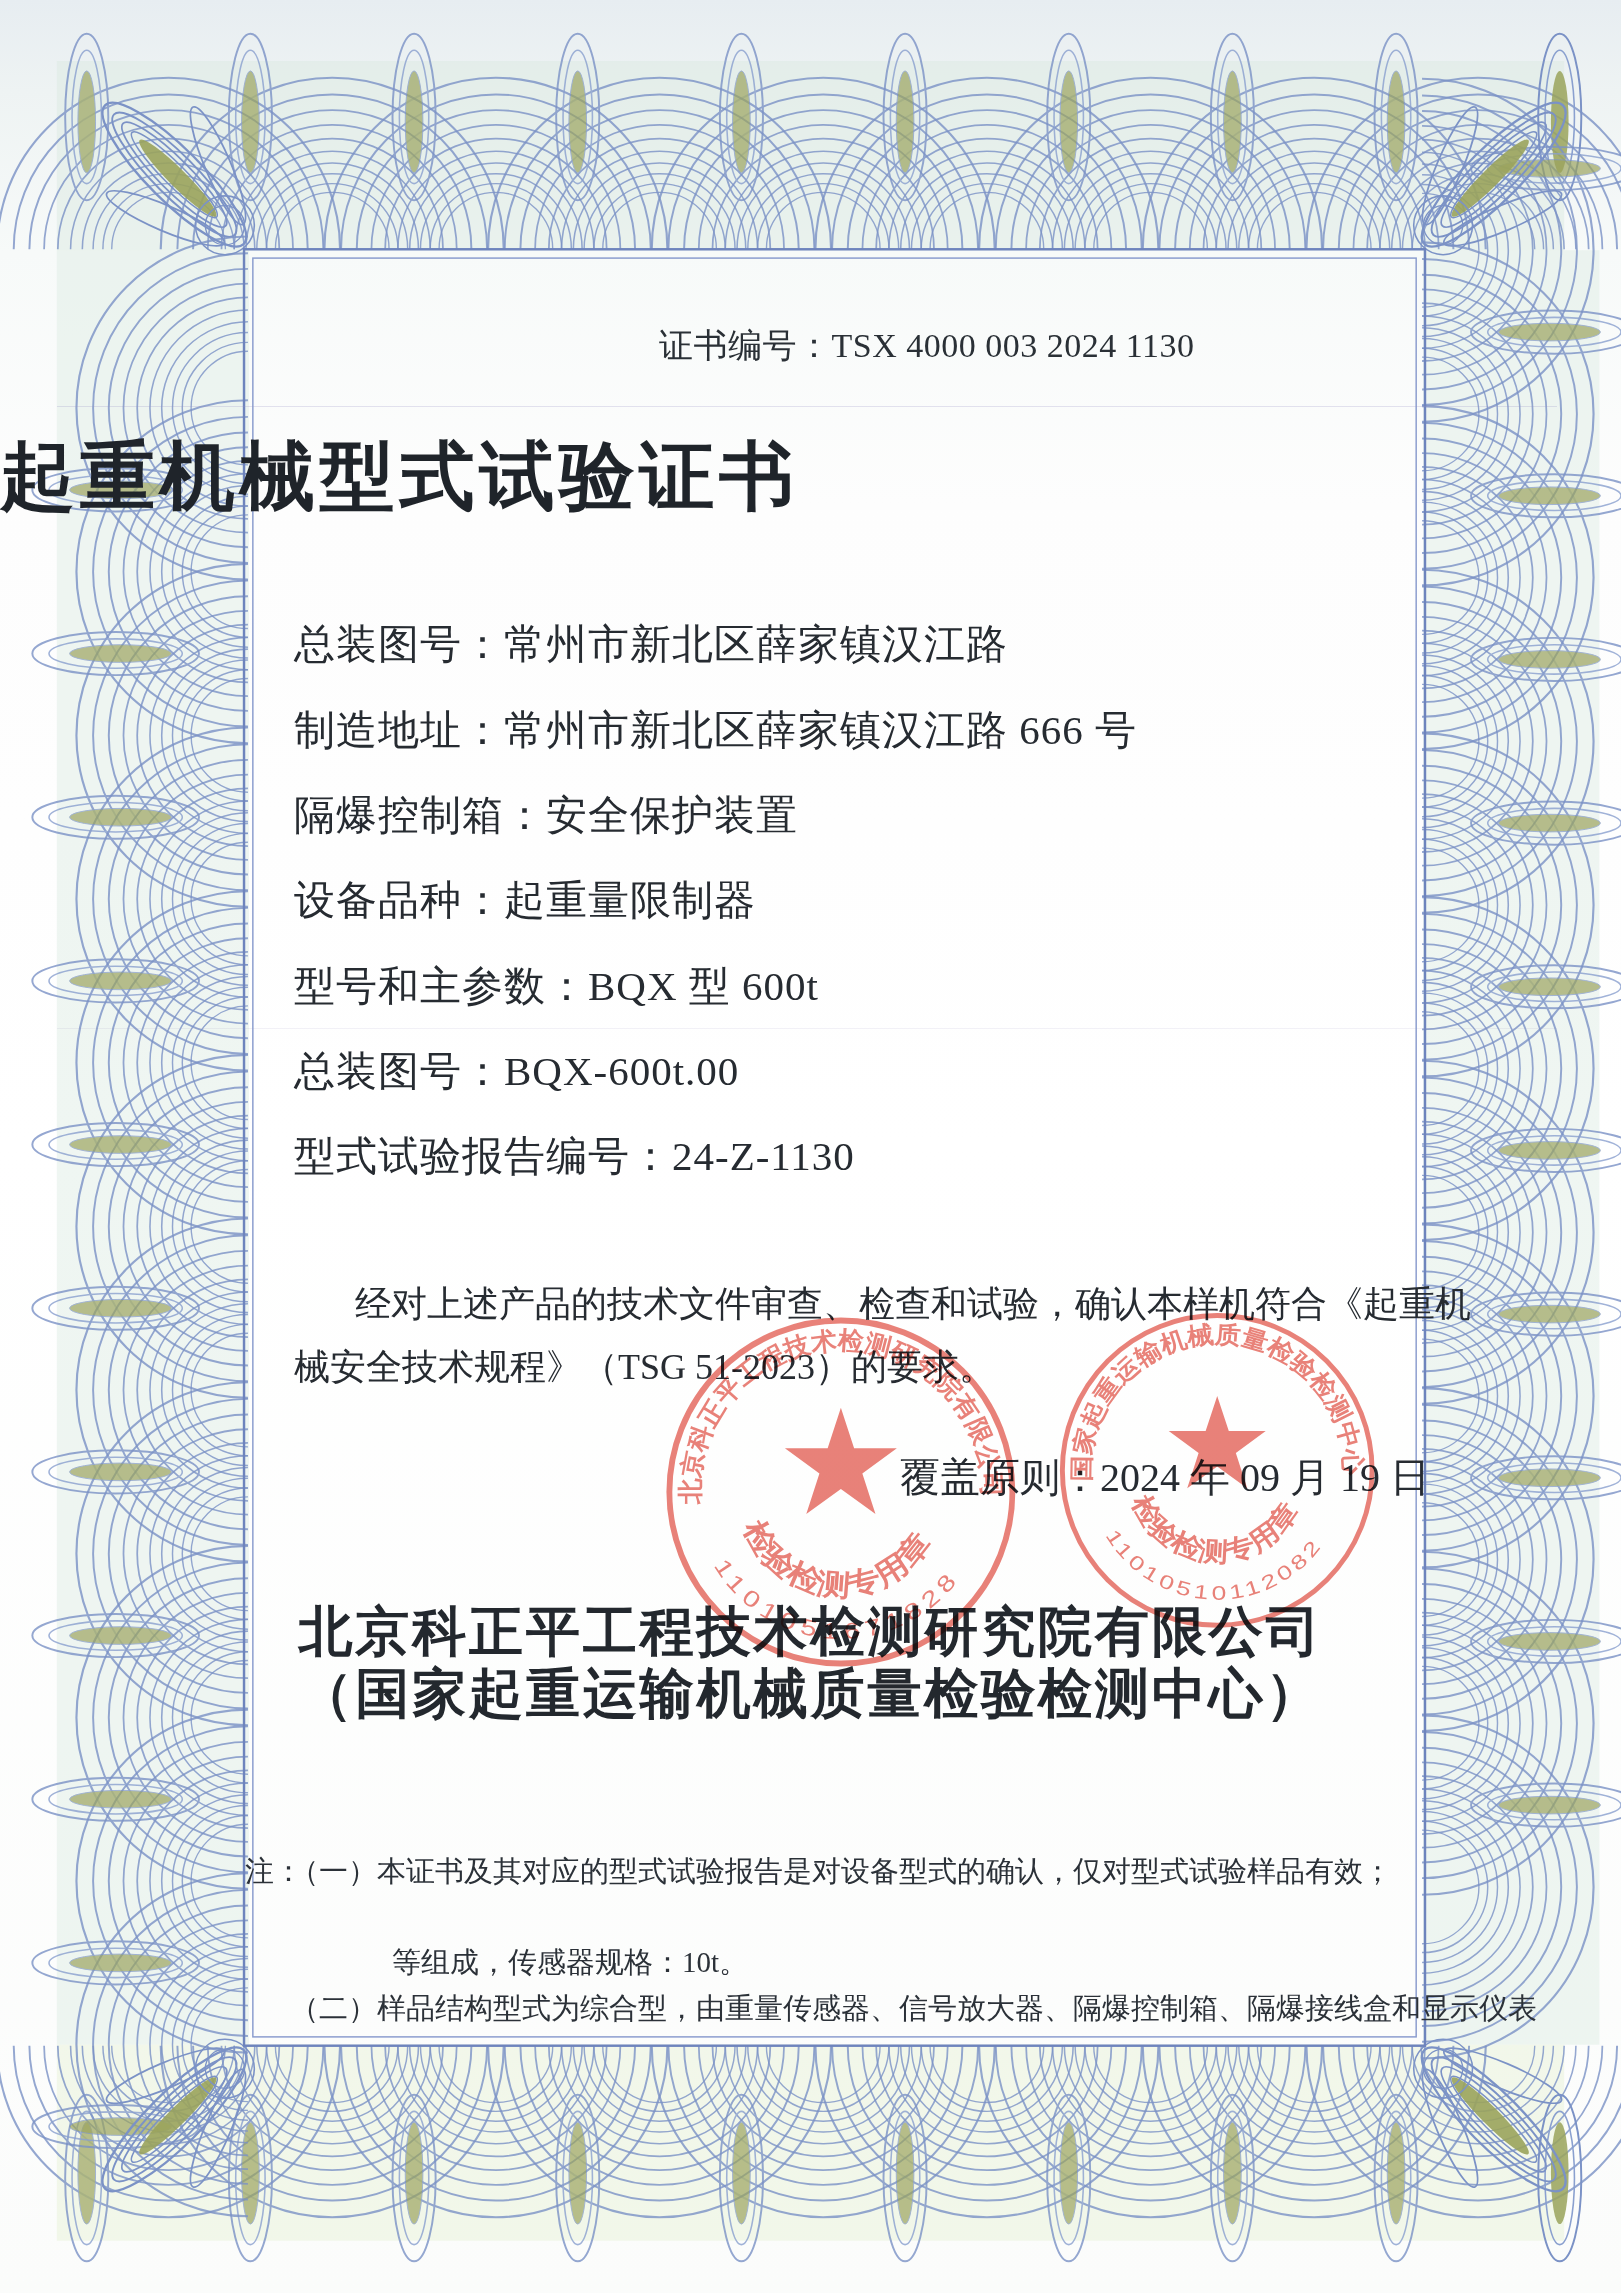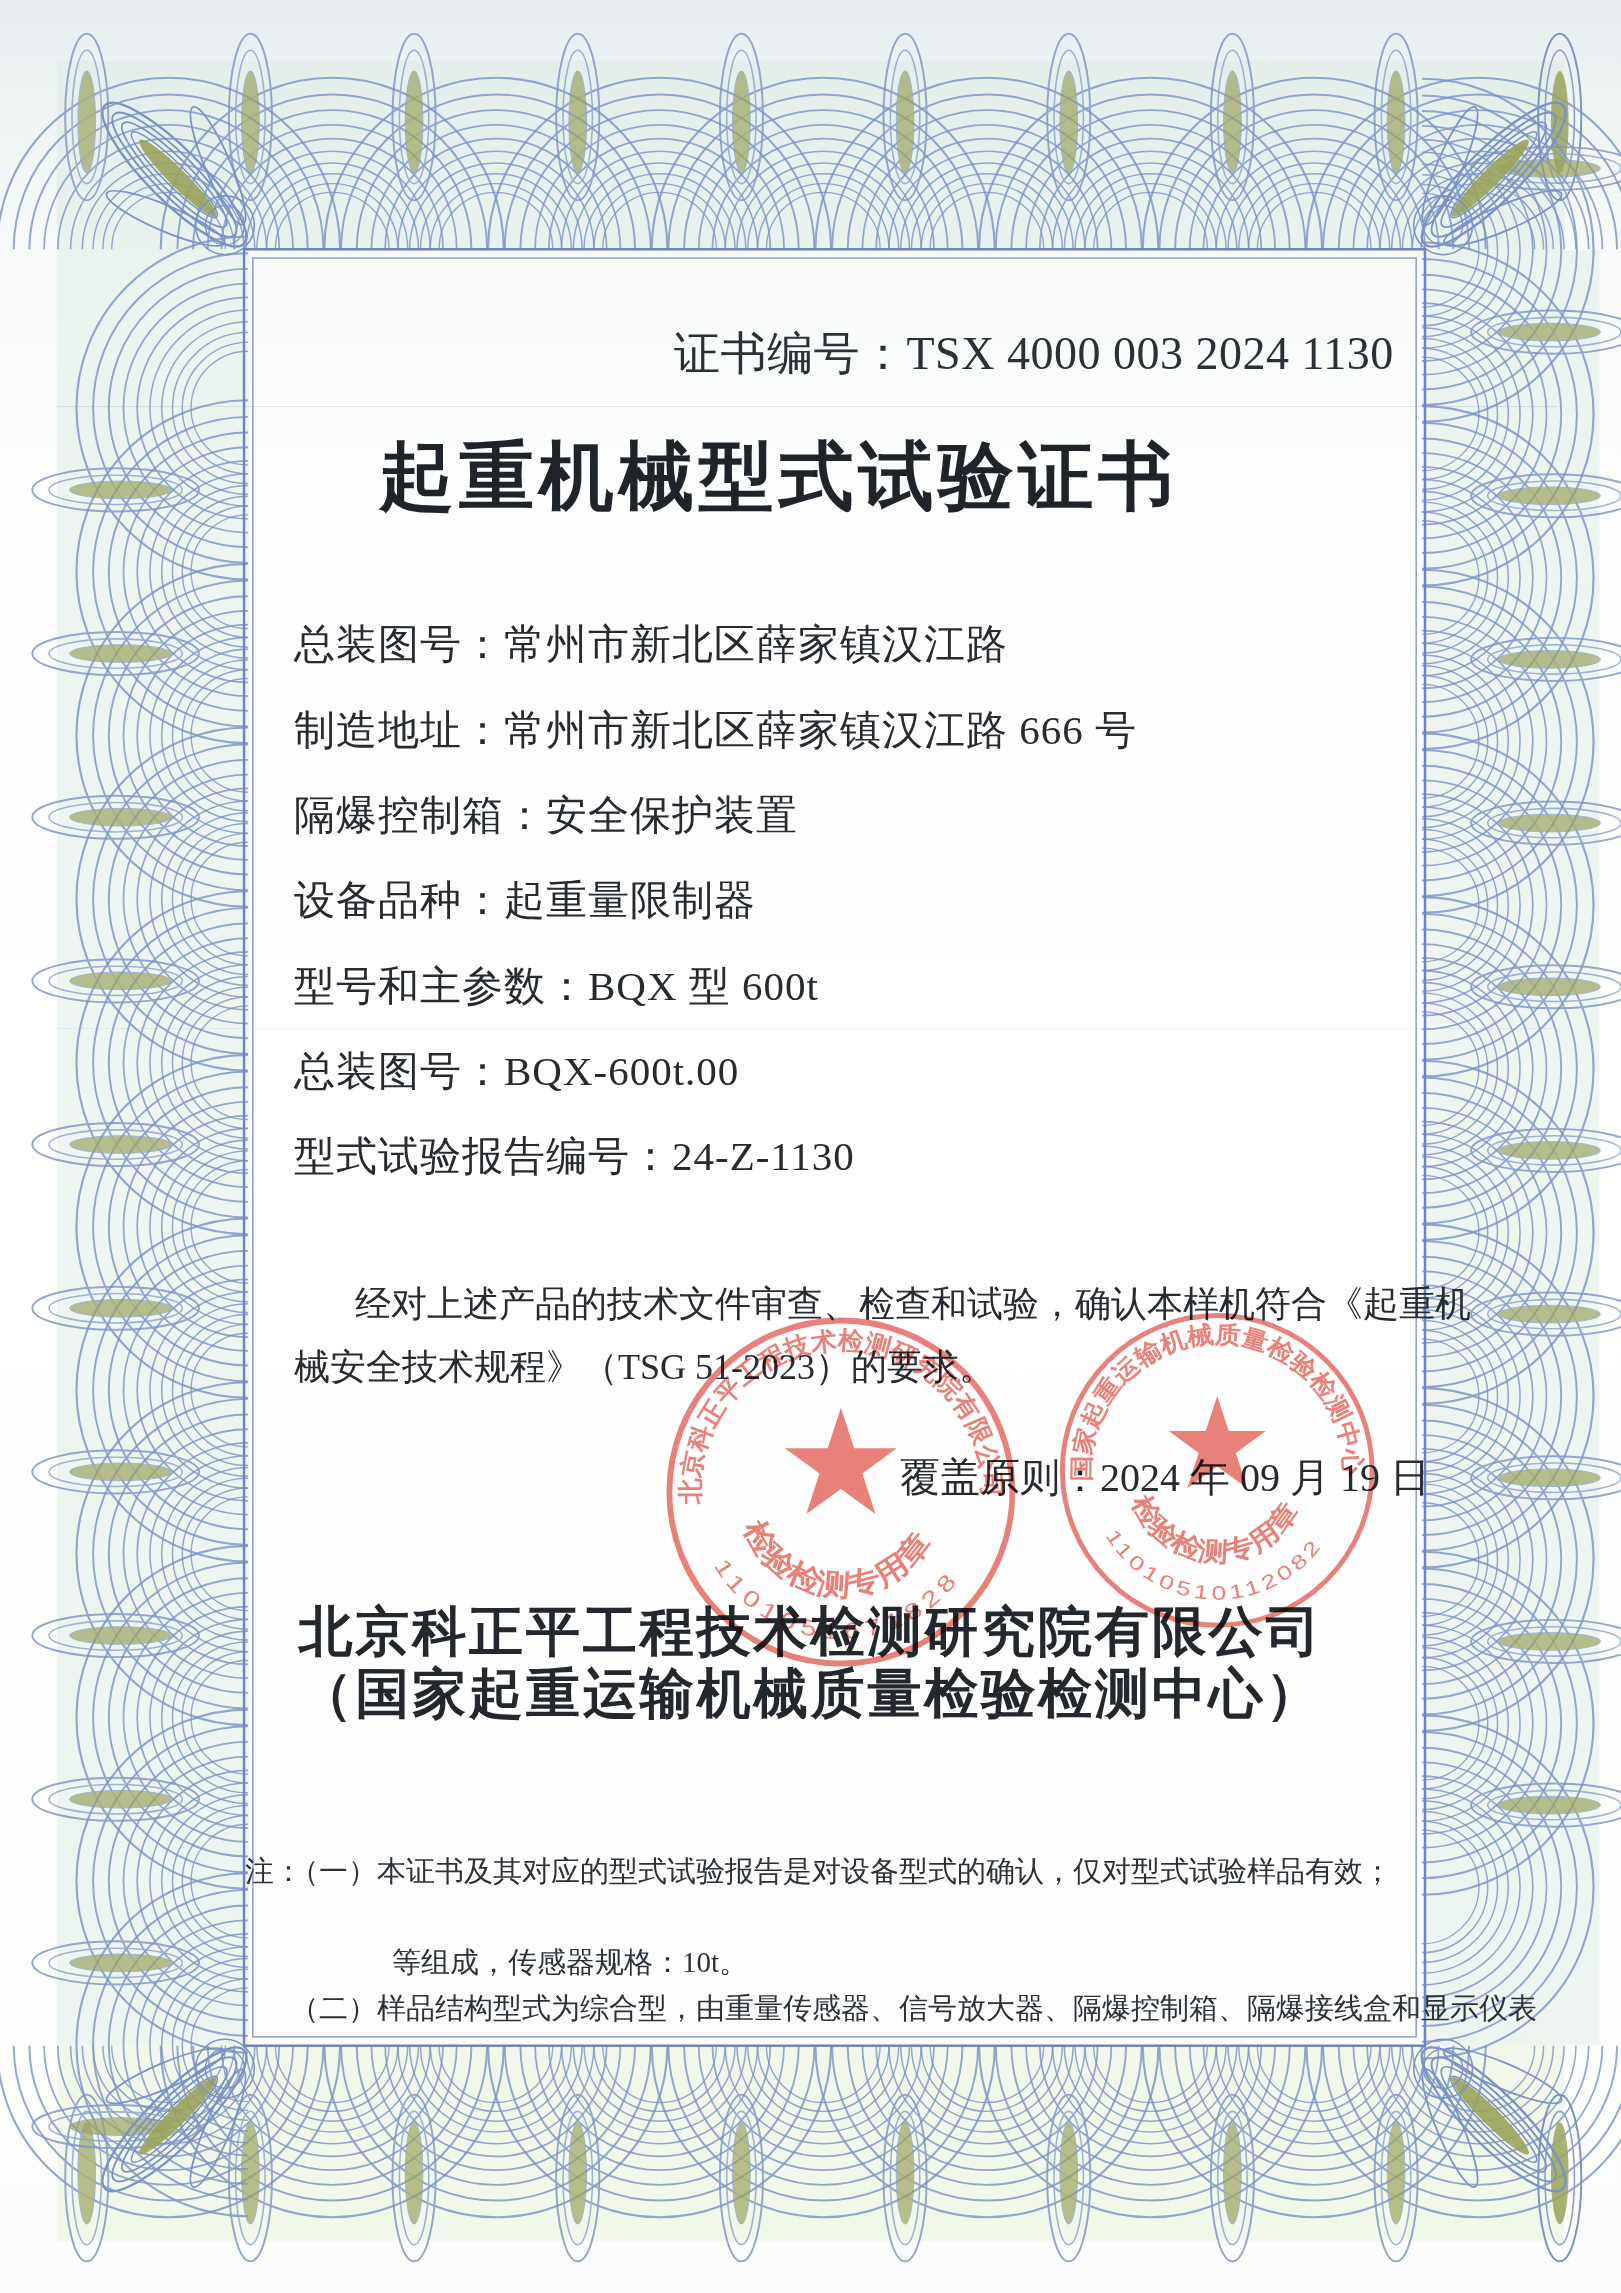--- a/index.html
+++ b/index.html
@@ -4,22 +4,22 @@
 <style>
   html,body{margin:0;padding:0;}
   .page{
     position:relative; width:1621px; height:2294px; overflow:hidden;
     background:linear-gradient(180deg,#e7edf1 0%,#eef3f3 4%,#f7faf9 11%,#fdfdfd 22%,#ffffff 50%,#fbfcfb 100%);
     font-family:"Liberation Serif","DejaVu Serif",serif;
     color:#262b31;
   }
   .abs{position:absolute; white-space:nowrap;}
   svg{position:absolute; left:0; top:0; pointer-events:none;}
-  .cert-no{top:323px; left:674px; font-size:46px; letter-spacing:0.5px; color:#2a3036;}
-  .title{top:427px; left:0; width:1557px; text-align:center; font-size:75px; font-weight:bold;
+  .cert-no{top:323px; left:659px; font-size:34px; letter-spacing:0.5px; color:#2a3036;}
+  .title{top:427px; left:0; width:1557px; font-size:75px; font-weight:bold;
          letter-spacing:4.9px; color:#1f242a; font-family:"Liberation Sans","DejaVu Sans",sans-serif;}
   .field{left:294px; font-size:41px; letter-spacing:1px;}
   .f0{top:617px}.f1{top:703px}.f2{top:788px}.f3{top:873px}
   .f4{top:959px}.f5{top:1044px}.f6{top:1129px}.f7{top:1214px}
   .st1{left:355px; top:1280px; font-size:36px;}
   .st2{left:294px; top:1343px; font-size:36px;text-align:right;}
   .date{left:900px; top:1450px; font-size:40px;}
   .issuer{left:0; width:1621px; text-align:center; font-size:54px; font-weight:bold;
           letter-spacing:2.9px; color:#23282e; font-family:"Liberation Sans","DejaVu Sans",sans-serif;}
   .is1{top:1596px}.is2{top:1658px}

